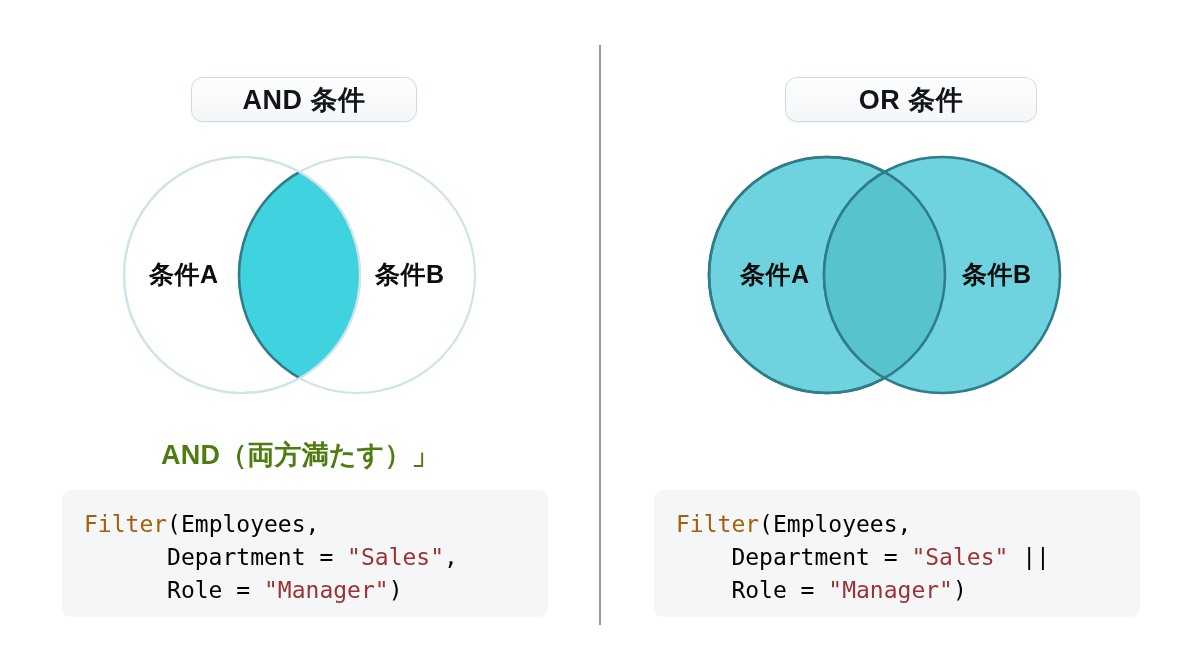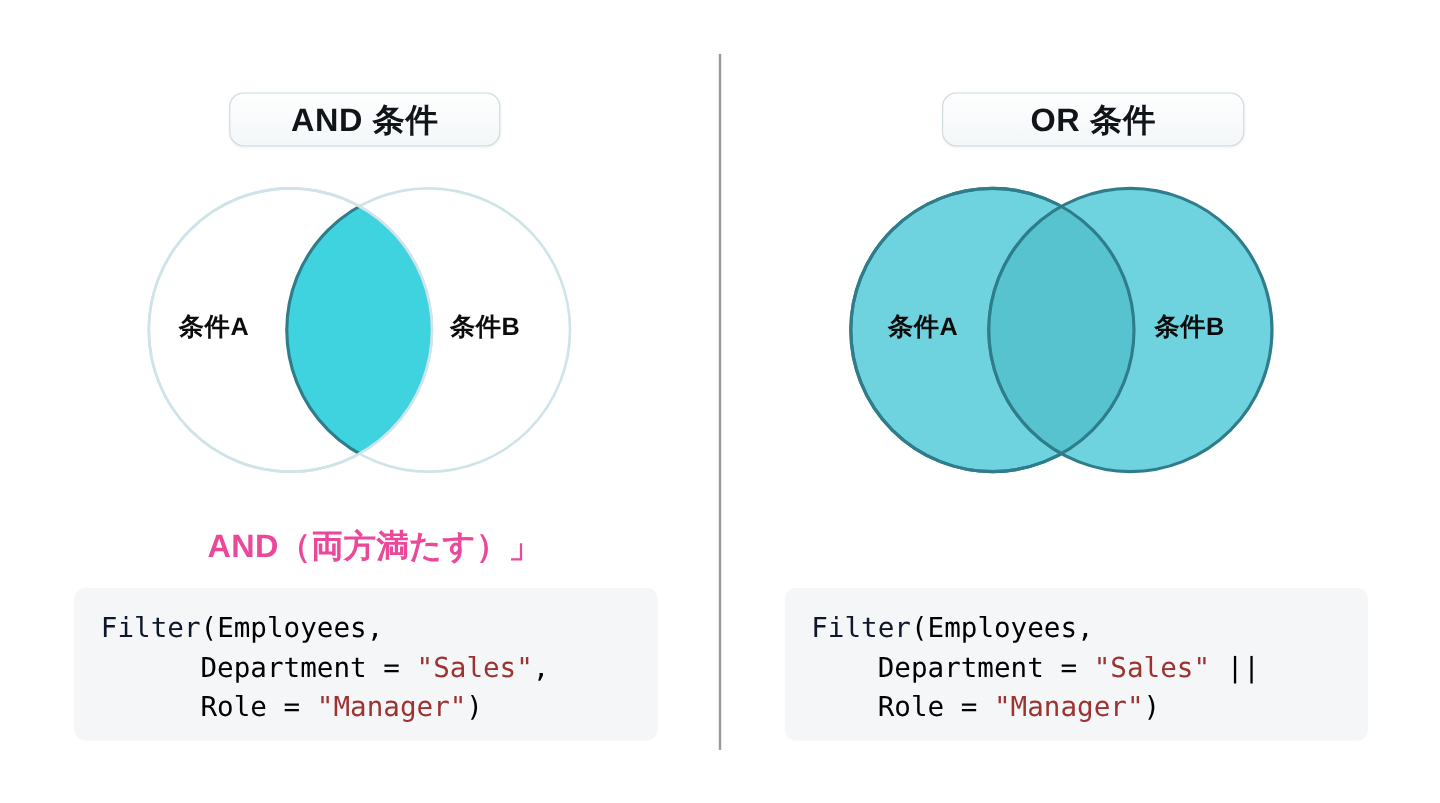--- a/index.html
+++ b/index.html
@@ -71,21 +71,21 @@
   .venn {
     position: absolute;
   }
   .venn-left  { left: 95px;  top: 150px; width: 440px; height: 250px; }
   .venn-right { left: 680px; top: 150px; width: 440px; height: 250px; }
 
   .venn svg { display: block; }
 
   .venn-label {
     position: absolute;
-    font-size: 21px;
+    font-size: 25px;
     font-weight: bold;
     color: #0c0c0c;
     white-space: nowrap;
     letter-spacing: 0.5px;
   }
 
   
   .venn-left .label-a { left: 54px;  top: 108px; }
   .venn-left .label-b { left: 280px; top: 108px; }
   
@@ -93,43 +93,42 @@
   .venn-right .label-b { left: 282px; top: 108px; }
 
   
   .caption {
     position: absolute;
     top: 437px;
     width: 100%;
     text-align: center;
     font-size: 27px;
     font-weight: bold;
-    color: #ec4899;
+    color: #4d7c0f;
     letter-spacing: 0.2px;
-    padding-left: 12px;
   }
 
   
   .code-block {
     position: absolute;
     top: 490px;
     border-radius: 9px;
     background: #f4f6f8;
     box-sizing: border-box;
     padding: 18px 0 18px 22px;
     font-family: "DejaVu Sans Mono", "Liberation Mono", monospace;
     font-size: 23px;
     line-height: 33px;
     color: #23272b;
     white-space: pre;
   }
   .code-left  { left: 62px;  width: 486px; height: 127px; }
   .code-right { left: 654px; width: 486px; height: 127px; }
 
-  .tok-fn  { color: #0f172a; }
+  .tok-fn  { color: #a16207; }
   .tok-str { color: #9c3330; }
   .tok-pl  { color: #000000; }
 </style>
 </head>
 <body>
 
 <div id="stage">
 
   <div class="divider" style="background: rgb(154, 154, 154);"></div>
 

